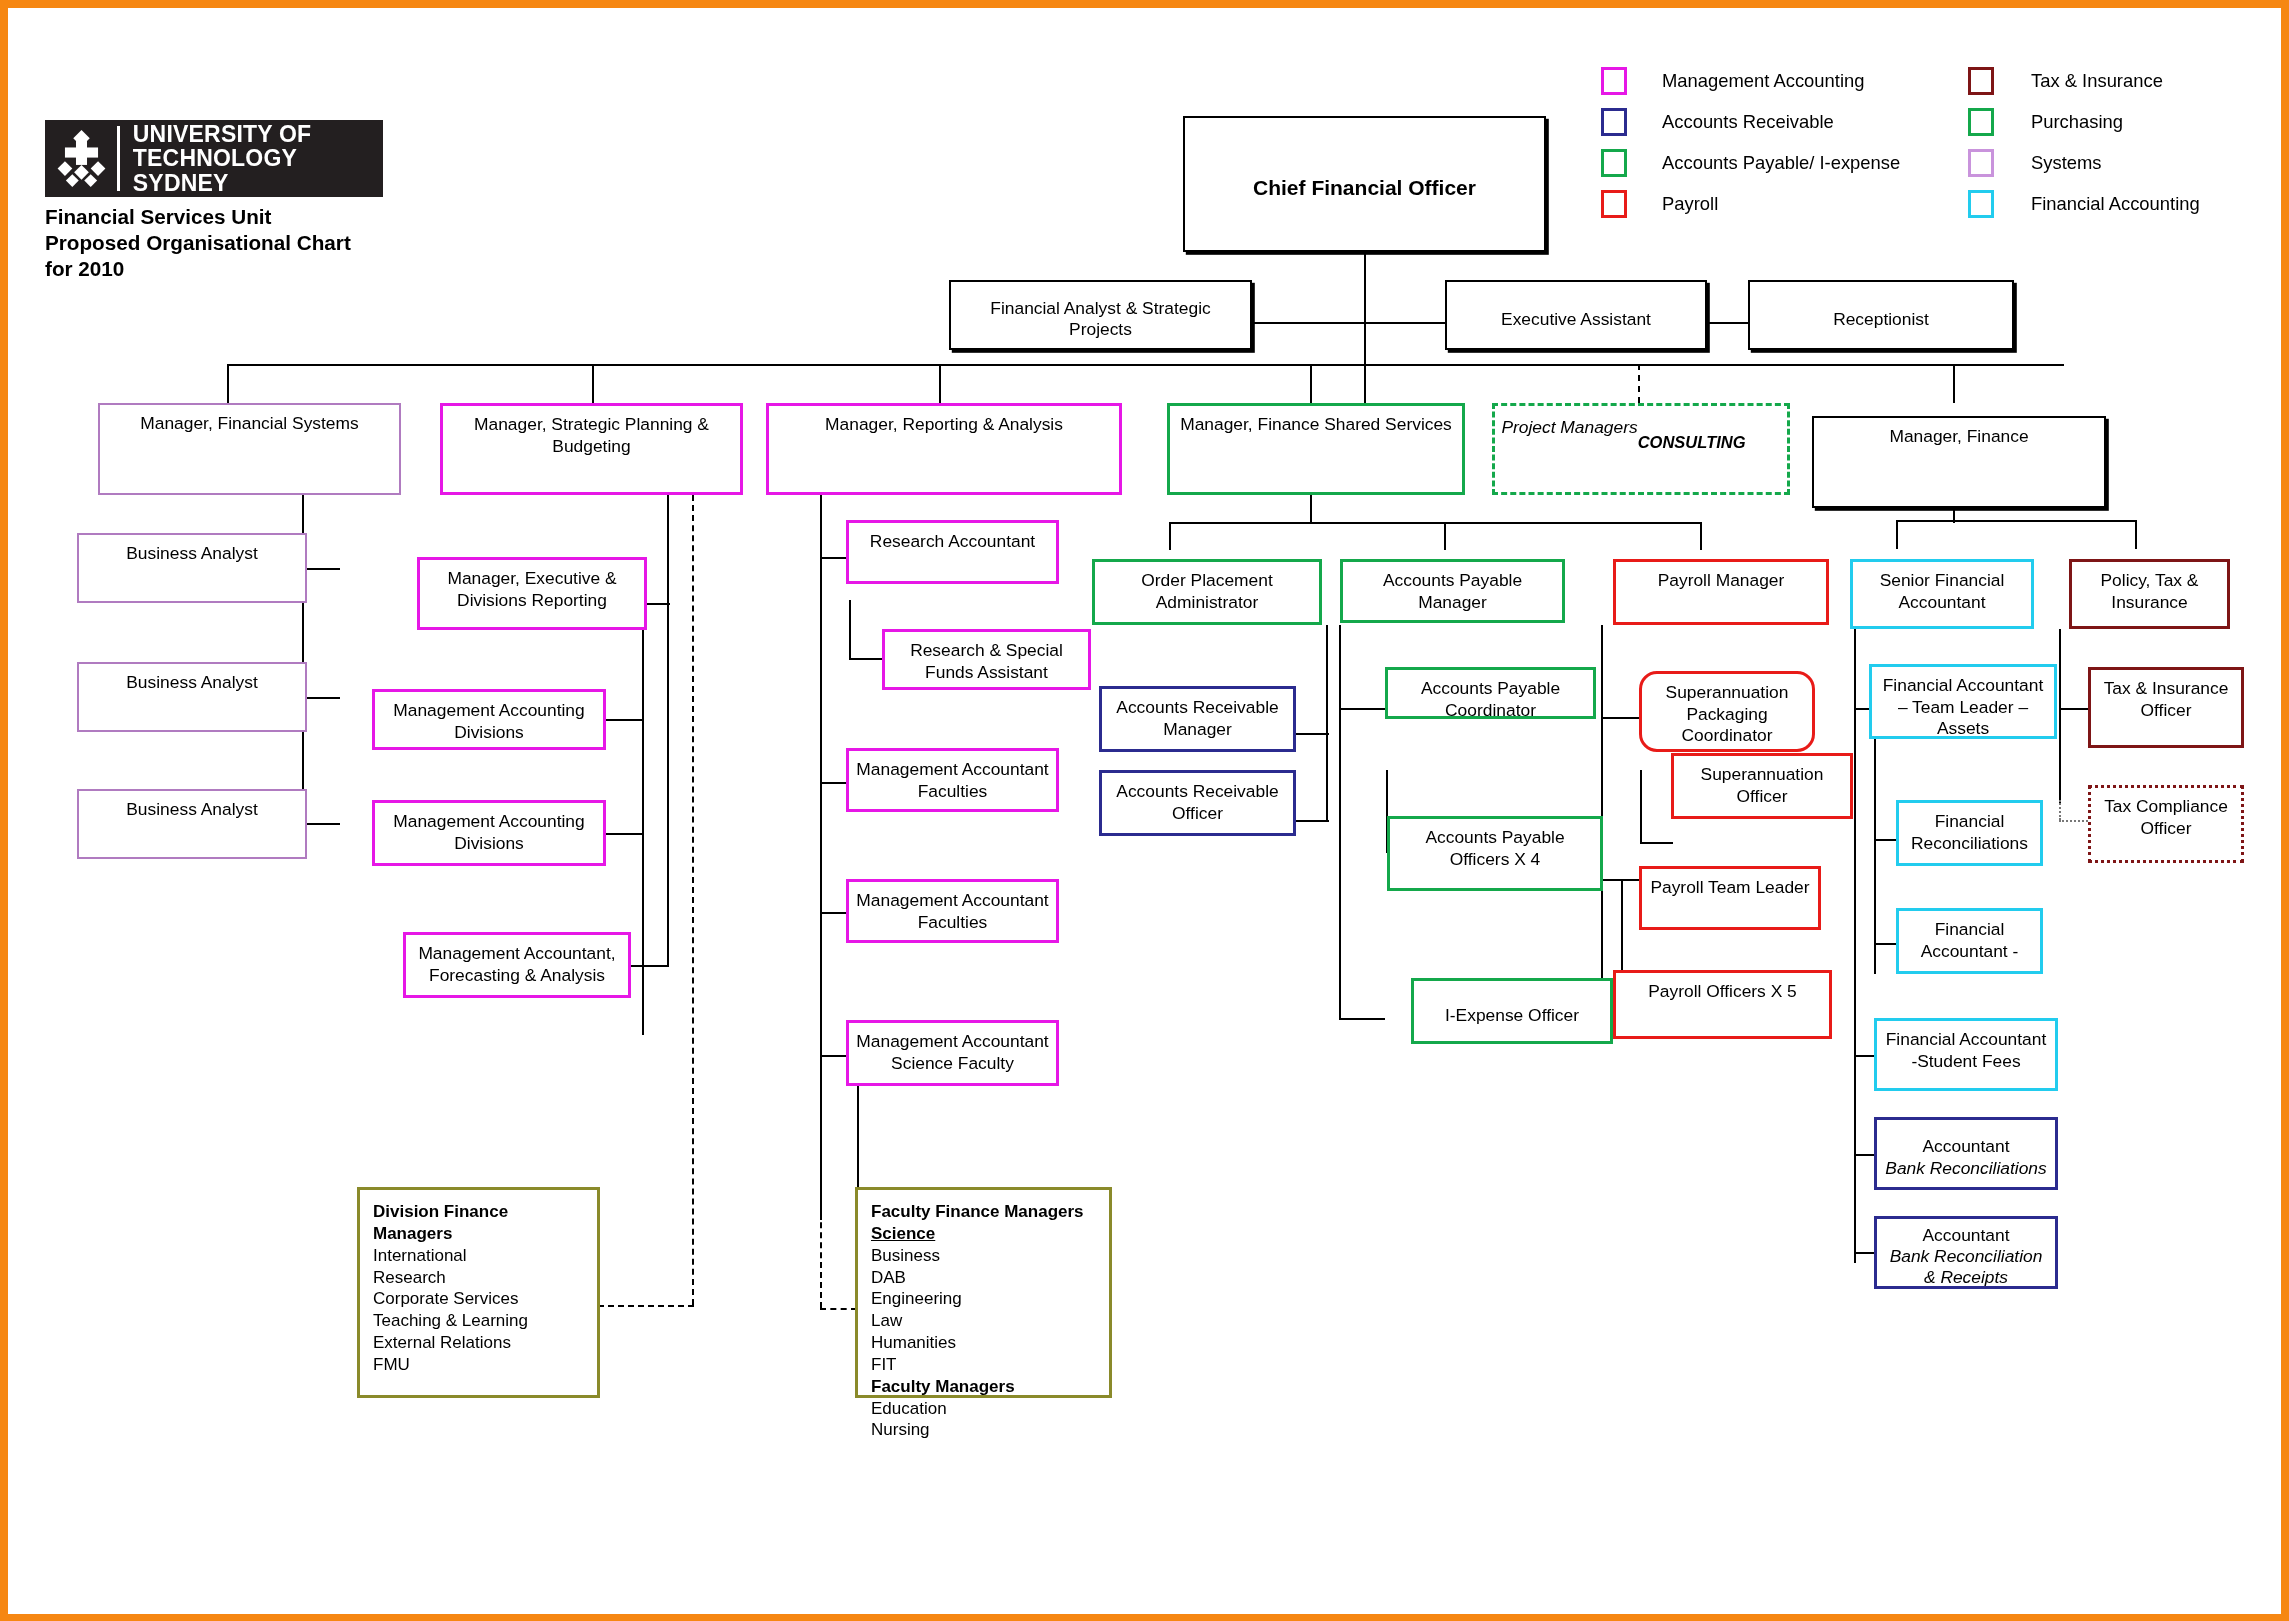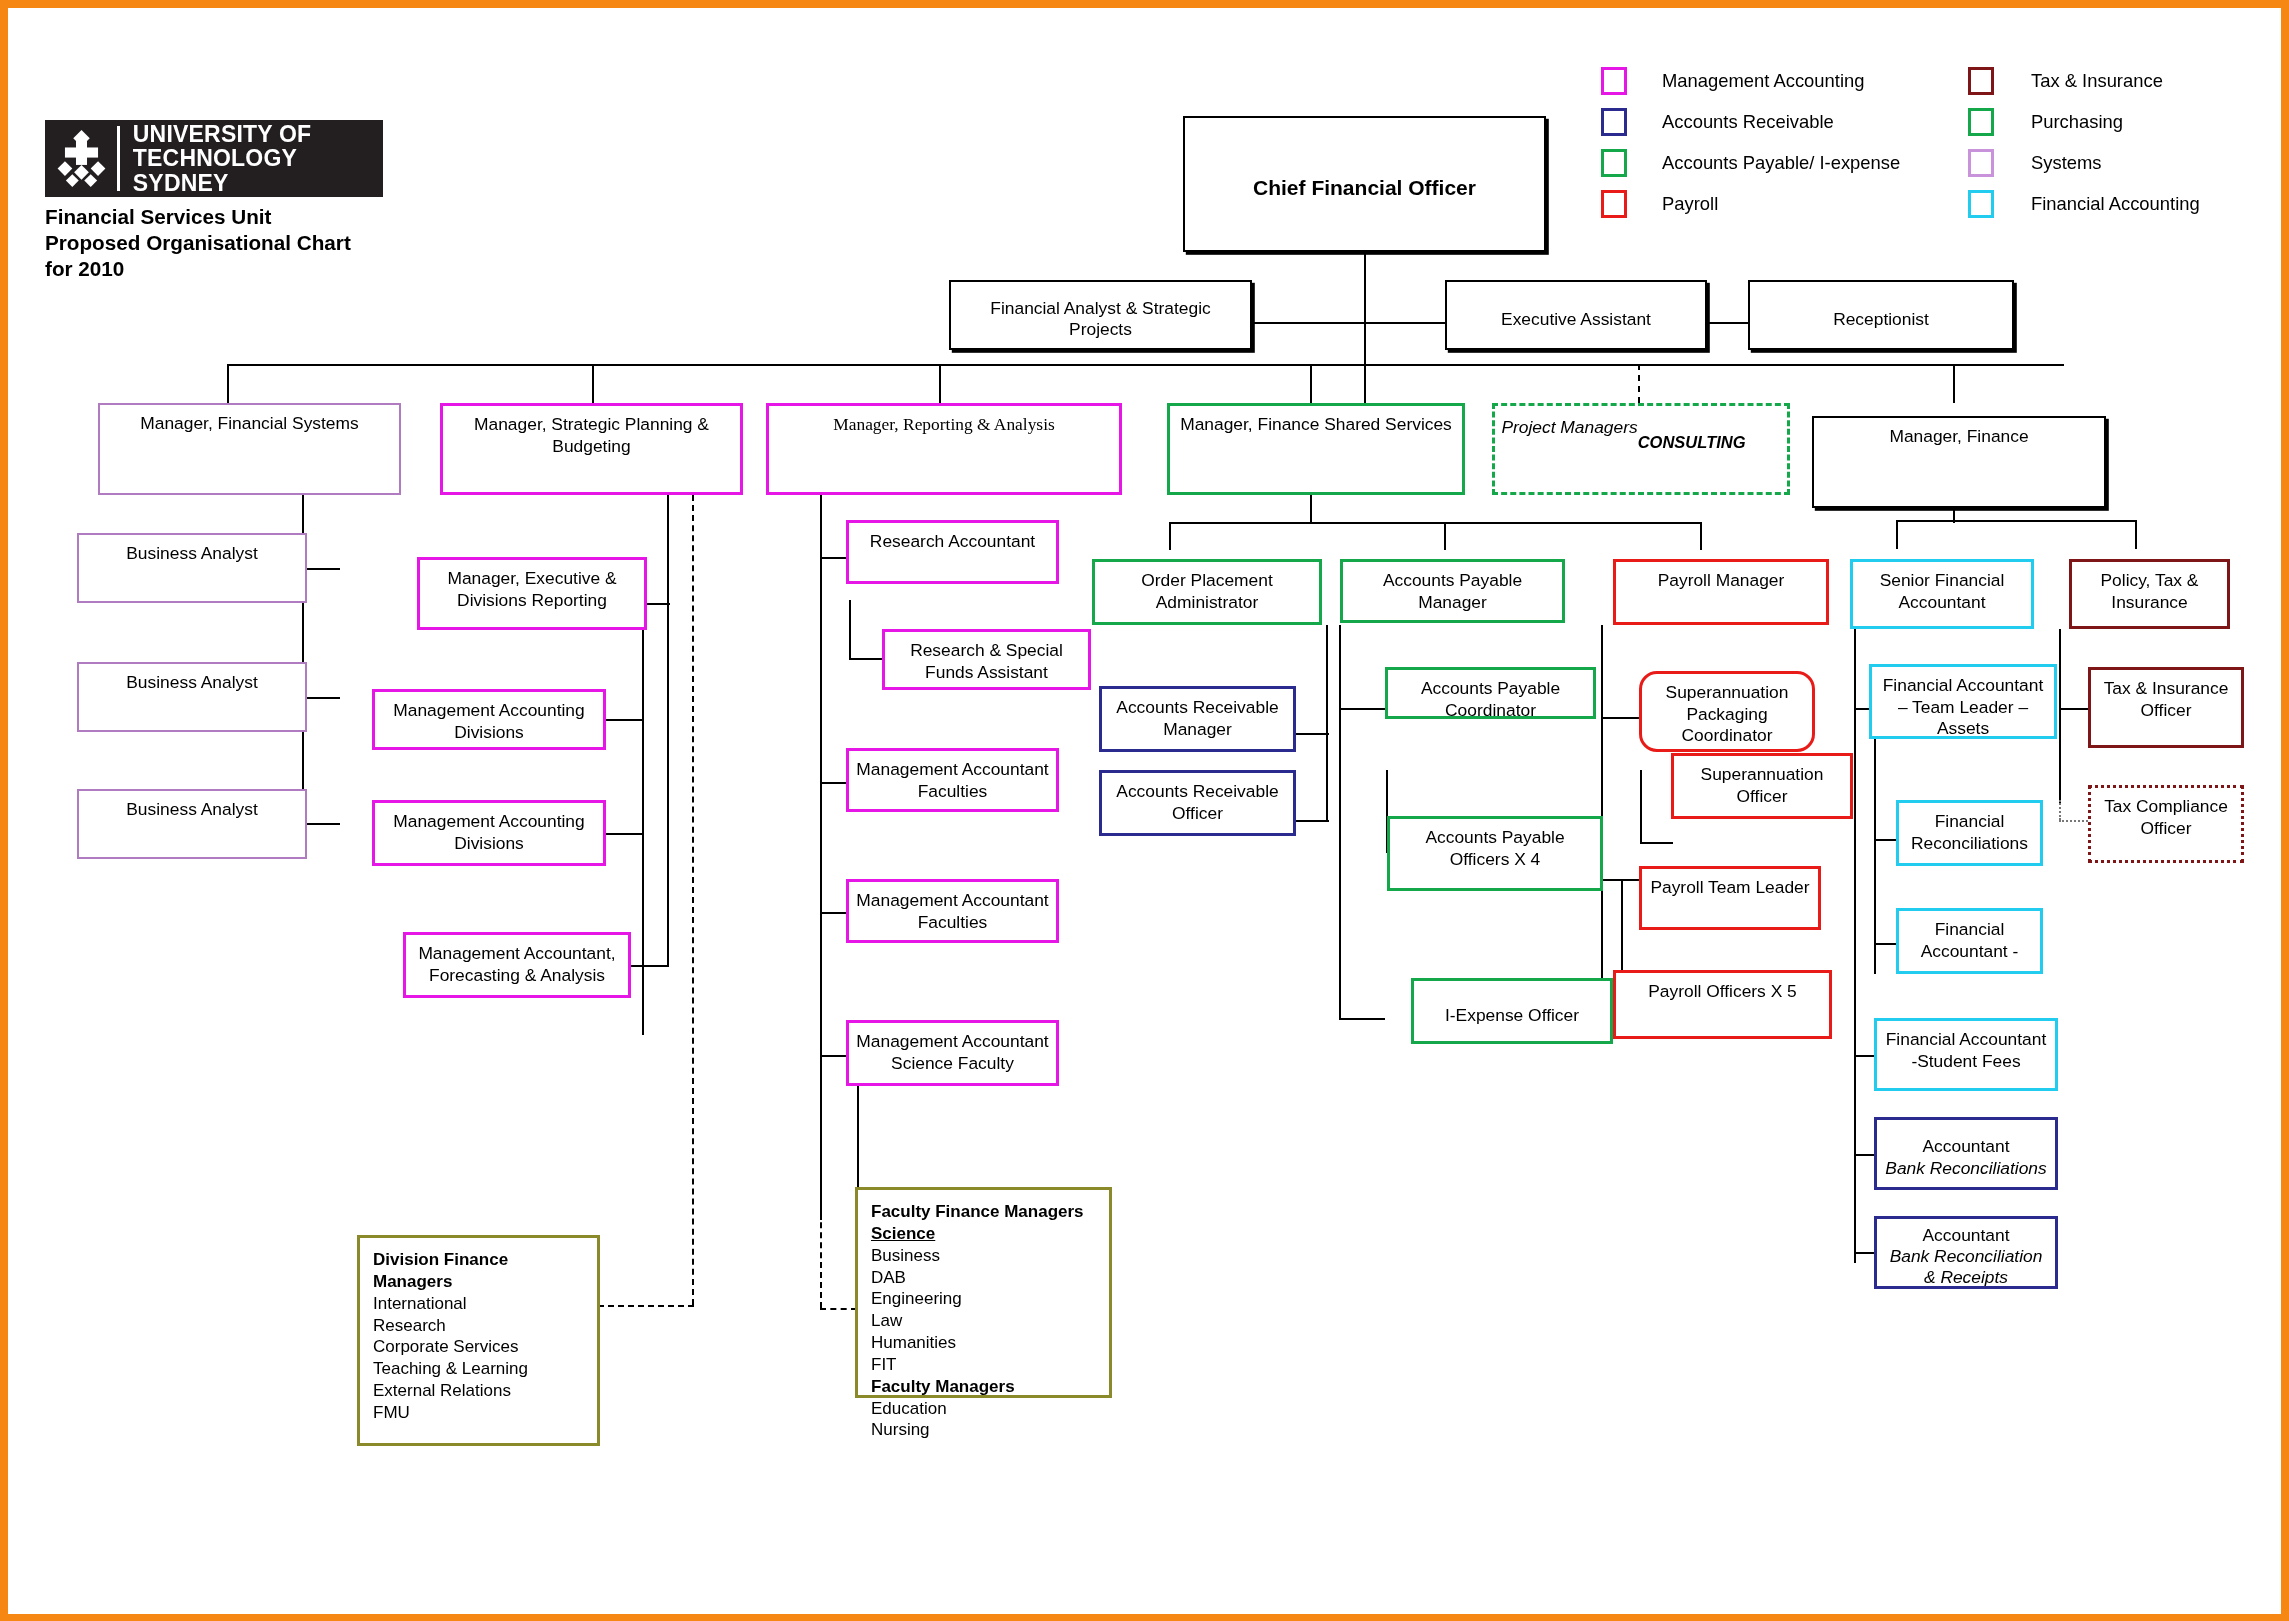--- a/index.html
+++ b/index.html
@@ -222,21 +222,21 @@
   <div class="box shadow" style="left:1740px;top:272px;width:266px;height:70px;align-items:center;">
     <span>Receptionist</span>
   </div>
 
   <div class="box" style="left:90px;top:395px;width:303px;height:92px;border-color:#B07BC0;">
     <span>Manager, Financial Systems</span>
   </div>
   <div class="box" style="left:432px;top:395px;width:303px;height:92px;border-color:#E617E6;border-width:3.7px;">
     <span>Manager, Strategic Planning &amp; Budgeting</span>
   </div>
-  <div class="box" style="left:758px;top:395px;width:356px;height:92px;border-color:#E617E6;border-width:3.7px;font-family:Liberation Serif, serif;">
+  <div class="box" style="left:758px;top:395px;width:356px;height:92px;border-color:#E617E6;border-width:3.7px;">
     <span>Manager, Reporting &amp; Analysis</span>
   </div>
   <div class="box" style="left:1159px;top:395px;width:298px;height:92px;border-color:#14A84B;border-width:3.7px;">
     <span>Manager, Finance Shared Services</span>
   </div>
   <div class="box" style="left:1484px;top:395px;width:298px;height:92px;border:3.7px dashed #14A84B;
               flex-direction:row;justify-content:flex-start;padding-top:11px;">
     <span style="font-style:italic;">Project Managers</span>
     <span style="font-style:italic;font-weight:bold;font-size:16.5px;margin-top:14.7px;">CONSULTING</span>
   </div>
@@ -351,21 +351,21 @@
   <div class="box" style="left:2061px;top:551px;width:161px;height:70px;border-color:#7E1516;border-width:3.7px;">
     <span>Policy, Tax &amp; Insurance</span>
   </div>
   <div class="box" style="left:2080px;top:659px;width:156px;height:81px;border-color:#7E1516;border-width:3.7px;">
     <span>Tax &amp; Insurance Officer</span>
   </div>
   <div class="box" style="left:2080px;top:777px;width:156px;height:78px;border:3.7px dotted #7E1516;">
     <span>Tax Compliance Officer</span>
   </div>
 
-  <div class="box listbox" style="left:349px;top:1179px;width:243px;height:211px;border-color:#8A8A2A;border-width:3.7px;margin-top:48px;">
+  <div class="box listbox" style="left:349px;top:1179px;width:243px;height:211px;border-color:#8A8A2A;border-width:3.7px;">
     <div style="font-weight:bold;">Division Finance Managers</div>
     <div>International</div>
     <div>Research</div>
     <div>Corporate Services</div>
     <div>Teaching &amp; Learning</div>
     <div>External Relations</div>
     <div>FMU</div>
   </div>
 
   <div class="box listbox" style="left:847px;top:1179px;width:257px;height:211px;border-color:#8A8A2A;border-width:3.7px;">

